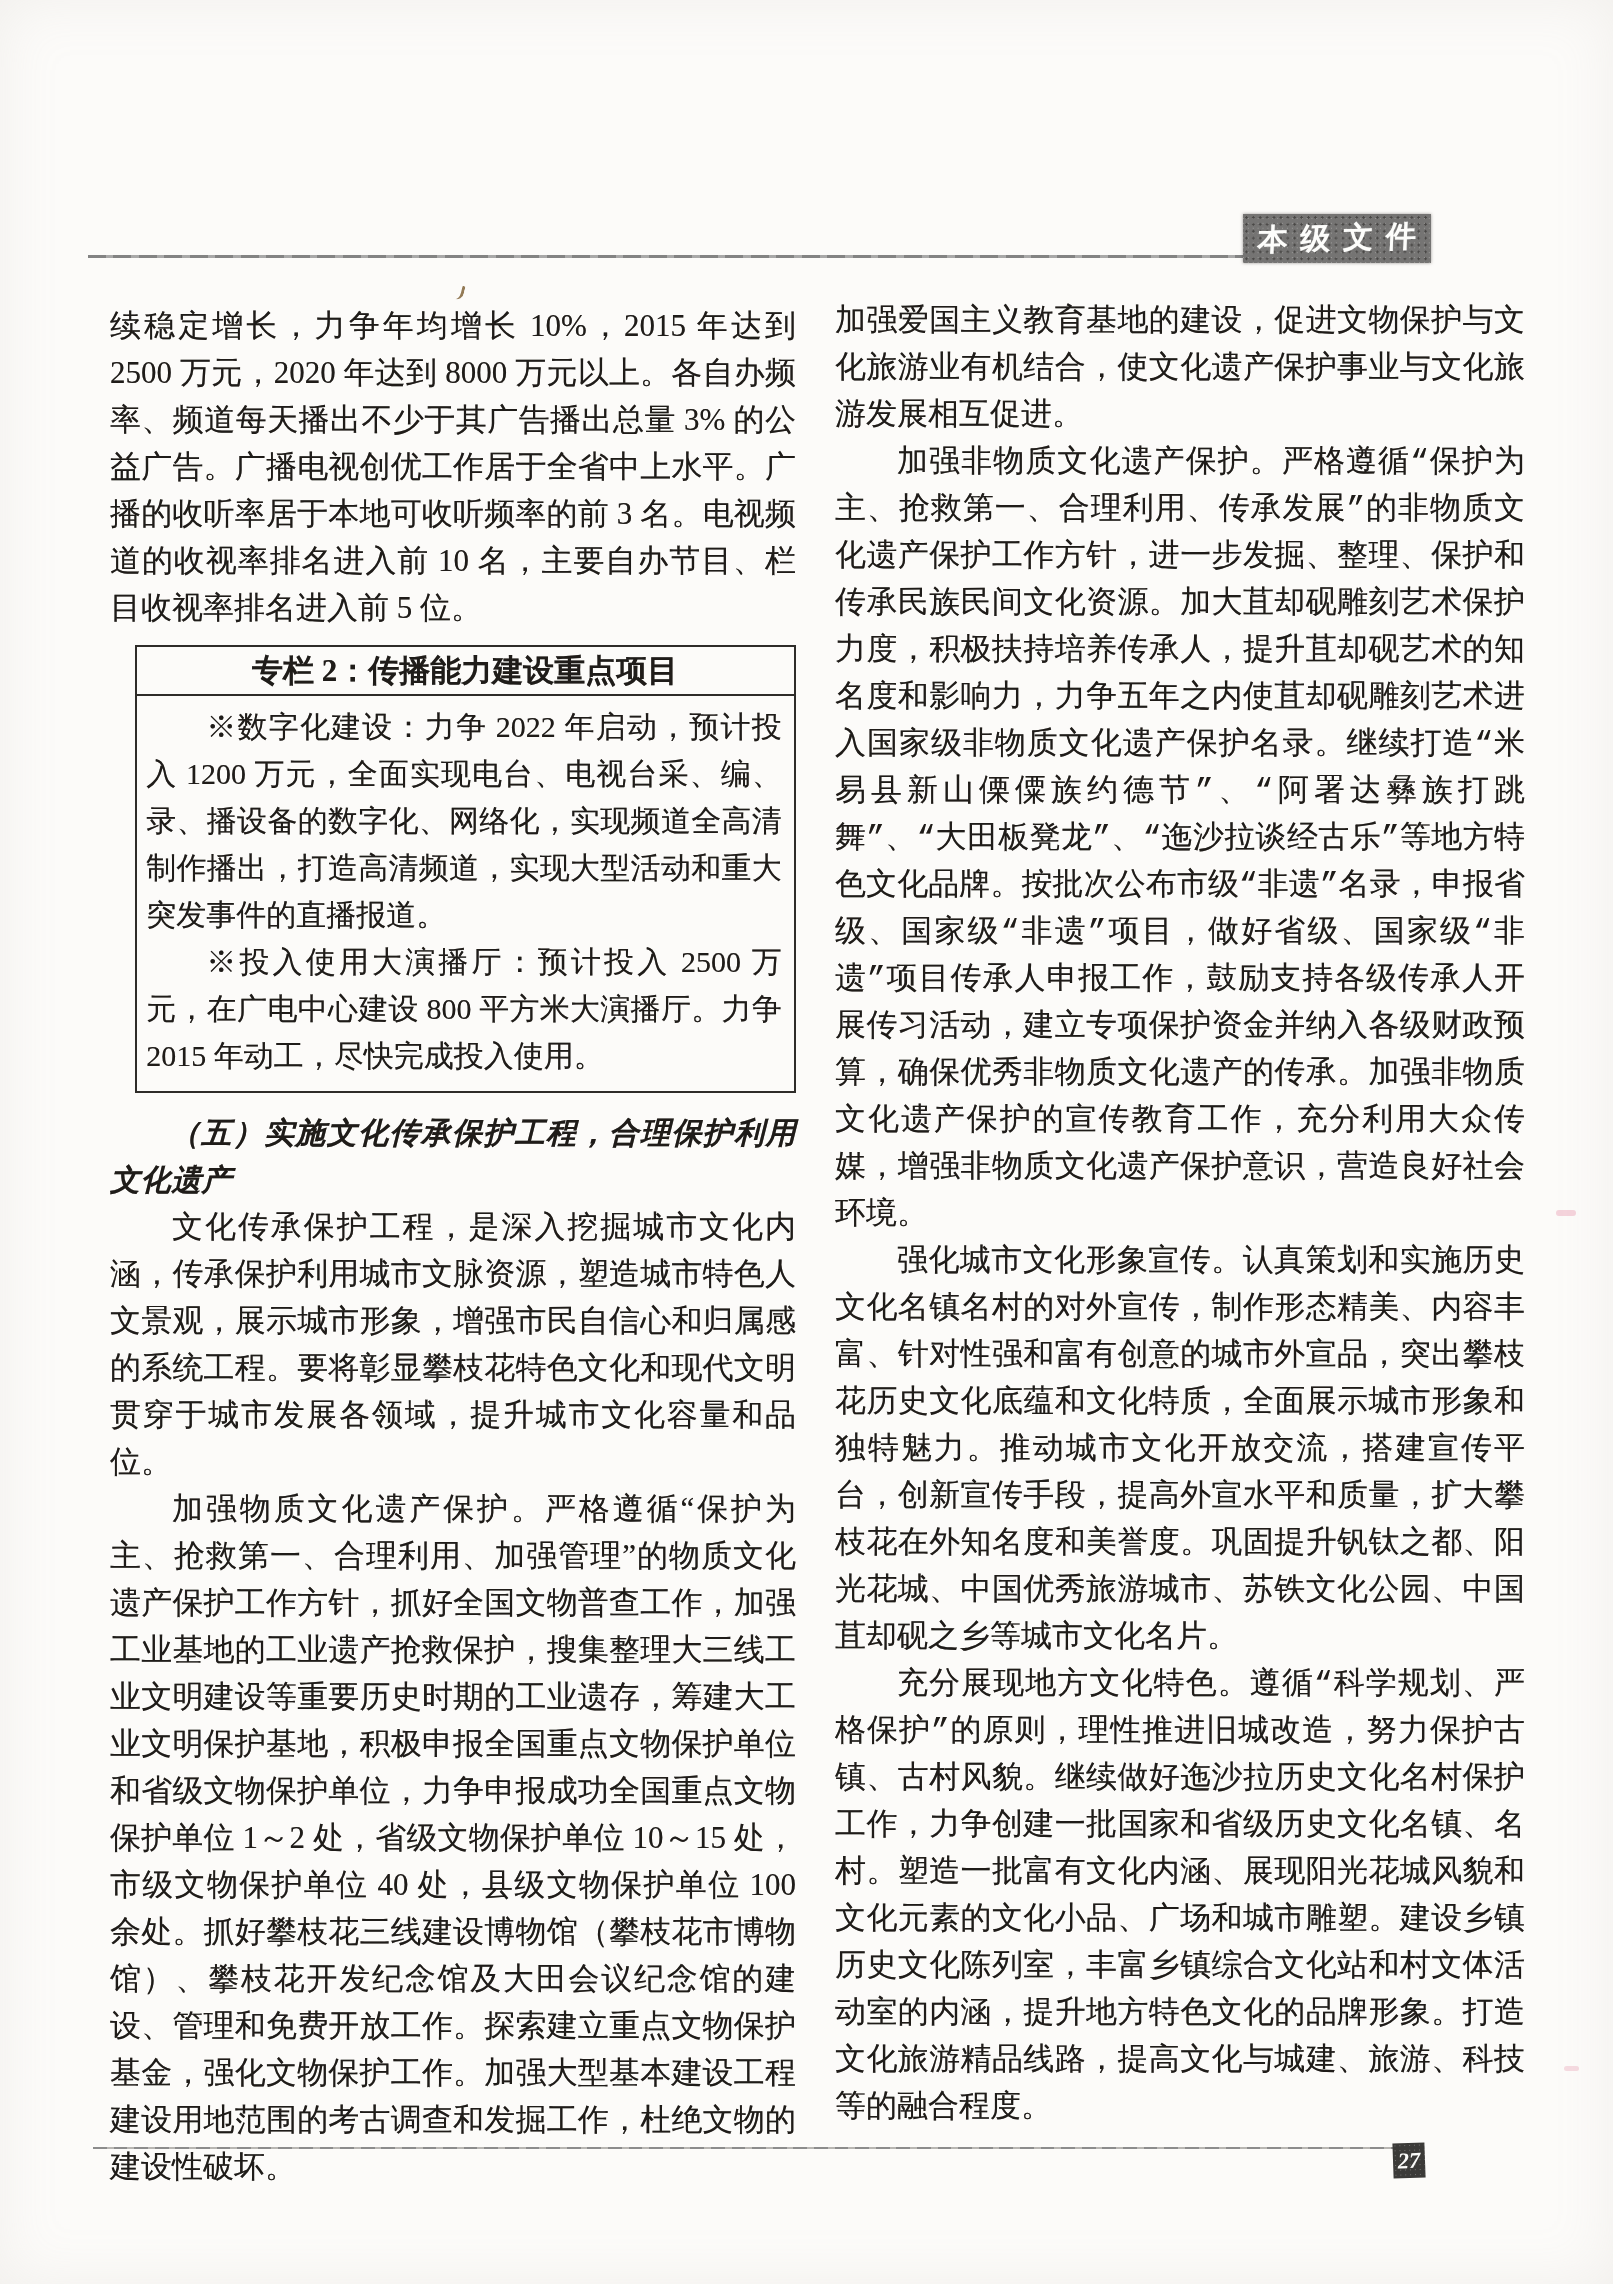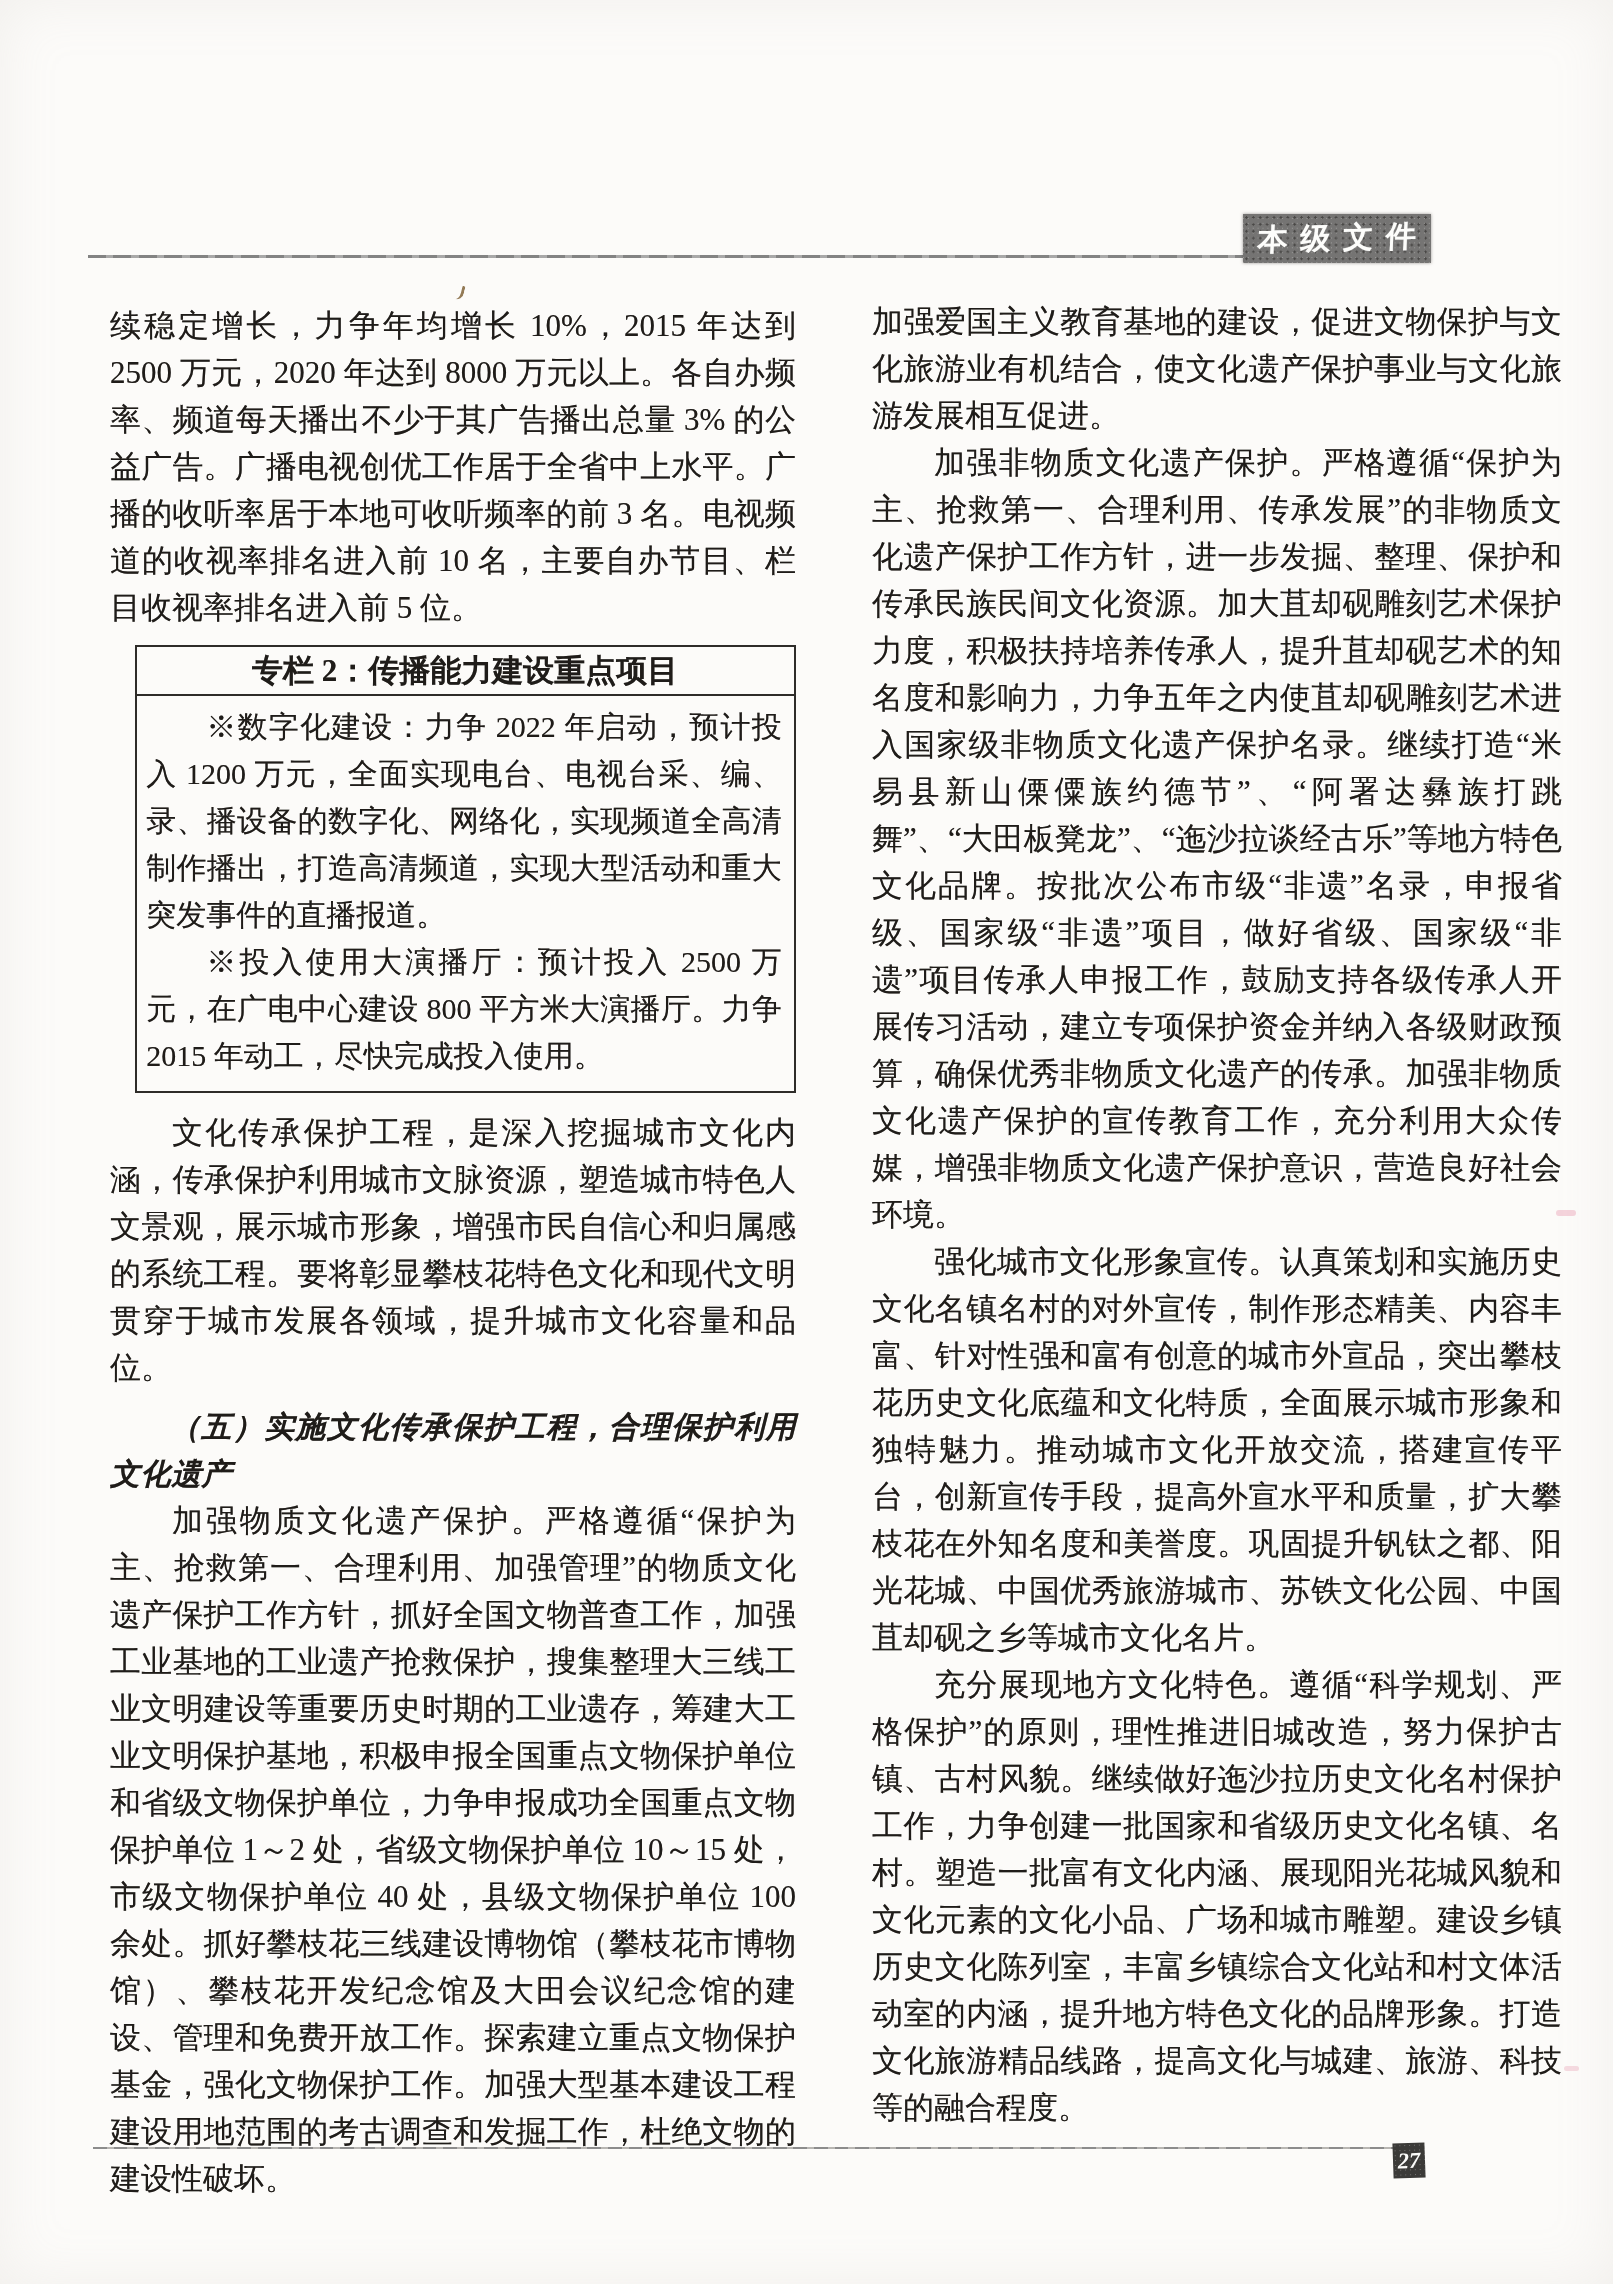--- a/index.html
+++ b/index.html
@@ -38,21 +38,21 @@
     text-shadow:0 0 1px rgba(255,255,255,.6);
   }
   
   .col{
     position:absolute;
     font-size:31px;line-height:47px;color:#1f1c19;
     text-align:justify;
     text-shadow:0 0 0.6px rgba(35,30,26,.55);
   }
   .col-left{left:93px;top:302px;width:686px;margin-left:17px;}
-  .col-right{left:872px;top:298px;width:690px;}
+  .col-right{left:835px;top:298px;width:690px;font-family:Liberation Mono, monospace;}
   p.para{margin:0;text-indent:2em;}
   p.cont{text-indent:0;}
   p.heading{
     font-style:italic;font-weight:600;
     font-size:30px;letter-spacing:0.5px;
     margin-top:11.8px;
   }
   
   .callout-box{
     box-sizing:border-box;
@@ -119,22 +119,22 @@
     <p class="para cont">续稳定增长，力争年均增长 10%，2015 年达到 2500 万元，2020 年达到 8000 万元以上。各自办频率、频道每天播出不少于其广告播出总量 3% 的公益广告。广播电视创优工作居于全省中上水平。广播的收听率居于本地可收听频率的前 3 名。电视频道的收视率排名进入前 10 名，主要自办节目、栏目收视率排名进入前 5 位。</p>
 
     <div class="callout-box">
       <div class="box-title">专栏 2：传播能力建设重点项目</div>
       <div class="box-body">
         <p>※数字化建设：力争 2022 年启动，预计投入 1200 万元，全面实现电台、电视台采、编、录、播设备的数字化、网络化，实现频道全高清制作播出，打造高清频道，实现大型活动和重大突发事件的直播报道。</p>
         <p>※投入使用大演播厅：预计投入 2500 万元，在广电中心建设 800 平方米大演播厅。力争 2015 年动工，尽快完成投入使用。</p>
       </div>
     </div>
 
+    <p class="para heading">（五）实施文化传承保护工程，合理保护利用文化遗产</p>
     <p class="para">文化传承保护工程，是深入挖掘城市文化内涵，传承保护利用城市文脉资源，塑造城市特色人文景观，展示城市形象，增强市民自信心和归属感的系统工程。要将彰显攀枝花特色文化和现代文明贯穿于城市发展各领域，提升城市文化容量和品位。</p>
-    <p class="para heading">（五）实施文化传承保护工程，合理保护利用文化遗产</p>
     <p class="para">加强物质文化遗产保护。严格遵循“保护为主、抢救第一、合理利用、加强管理”的物质文化遗产保护工作方针，抓好全国文物普查工作，加强工业基地的工业遗产抢救保护，搜集整理大三线工业文明建设等重要历史时期的工业遗存，筹建大工业文明保护基地，积极申报全国重点文物保护单位和省级文物保护单位，力争申报成功全国重点文物保护单位 1～2 处，省级文物保护单位 10～15 处，市级文物保护单位 40 处，县级文物保护单位 100 余处。抓好攀枝花三线建设博物馆（攀枝花市博物馆）、攀枝花开发纪念馆及大田会议纪念馆的建设、管理和免费开放工作。探索建立重点文物保护基金，强化文物保护工作。加强大型基本建设工程建设用地范围的考古调查和发掘工作，杜绝文物的建设性破坏。</p>
   </div>
 
   <div class="col col-right">
     <p class="para cont">加强爱国主义教育基地的建设，促进文物保护与文化旅游业有机结合，使文化遗产保护事业与文化旅游发展相互促进。</p>
     <p class="para">加强非物质文化遗产保护。严格遵循“保护为主、抢救第一、合理利用、传承发展”的非物质文化遗产保护工作方针，进一步发掘、整理、保护和传承民族民间文化资源。加大苴却砚雕刻艺术保护力度，积极扶持培养传承人，提升苴却砚艺术的知名度和影响力，力争五年之内使苴却砚雕刻艺术进入国家级非物质文化遗产保护名录。继续打造“米易县新山傈僳族约德节”、“阿署达彝族打跳舞”、“大田板凳龙”、“迤沙拉谈经古乐”等地方特色文化品牌。按批次公布市级“非遗”名录，申报省级、国家级“非遗”项目，做好省级、国家级“非遗”项目传承人申报工作，鼓励支持各级传承人开展传习活动，建立专项保护资金并纳入各级财政预算，确保优秀非物质文化遗产的传承。加强非物质文化遗产保护的宣传教育工作，充分利用大众传媒，增强非物质文化遗产保护意识，营造良好社会环境。</p>
     <p class="para">强化城市文化形象宣传。认真策划和实施历史文化名镇名村的对外宣传，制作形态精美、内容丰富、针对性强和富有创意的城市外宣品，突出攀枝花历史文化底蕴和文化特质，全面展示城市形象和独特魅力。推动城市文化开放交流，搭建宣传平台，创新宣传手段，提高外宣水平和质量，扩大攀枝花在外知名度和美誉度。巩固提升钒钛之都、阳光花城、中国优秀旅游城市、苏铁文化公园、中国苴却砚之乡等城市文化名片。</p>
     <p class="para">充分展现地方文化特色。遵循“科学规划、严格保护”的原则，理性推进旧城改造，努力保护古镇、古村风貌。继续做好迤沙拉历史文化名村保护工作，力争创建一批国家和省级历史文化名镇、名村。塑造一批富有文化内涵、展现阳光花城风貌和文化元素的文化小品、广场和城市雕塑。建设乡镇历史文化陈列室，丰富乡镇综合文化站和村文体活动室的内涵，提升地方特色文化的品牌形象。打造文化旅游精品线路，提高文化与城建、旅游、科技等的融合程度。</p>
   </div>
 

